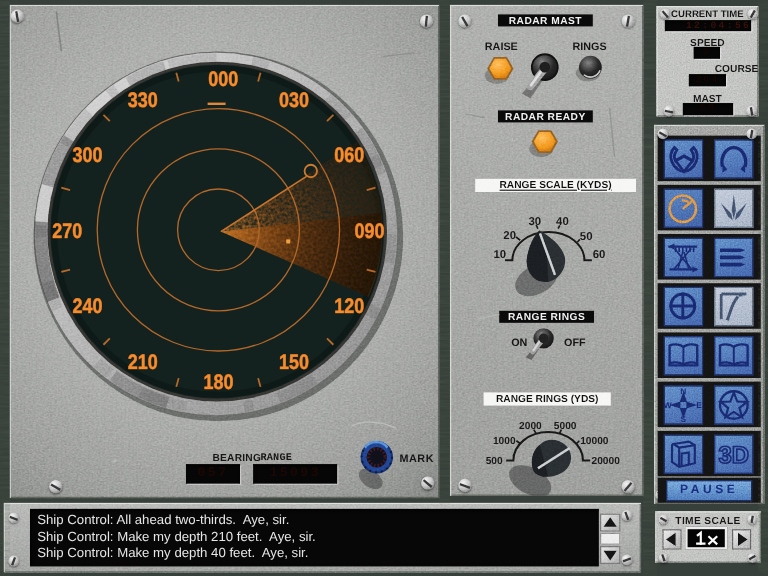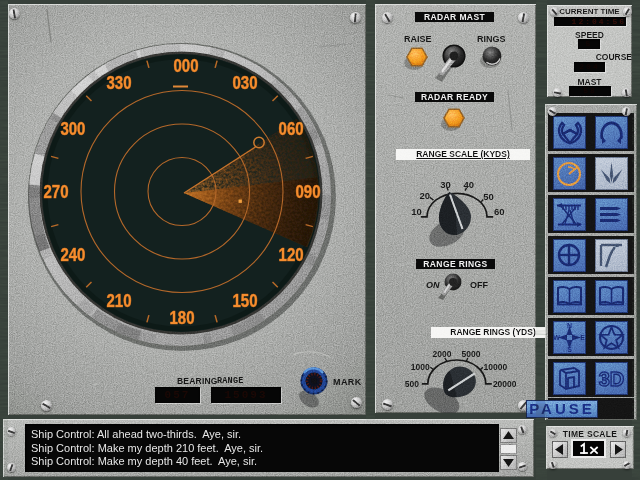--- a/index.html
+++ b/index.html
@@ -155,23 +155,23 @@
   </span>
 
 <div class="panel" style="left:375px;top:4px;width:161px;height:409px;
      background:linear-gradient(180deg,#9b9d9a,#8f918e 60%,#858784);"></div>
 <div class="lblk" style="left:415px;top:12px;width:79px;height:10px;font-size:8.5px;line-height:10px;letter-spacing:.4px;">RADAR MAST</div>
 <div class="blab" style="left:404px;top:34px;font-size:9px;">RAISE</div>
 <div class="blab" style="left:477px;top:34px;font-size:9px;">RINGS</div>
 <div class="lblk" style="left:415px;top:92px;width:79px;height:10px;font-size:8.5px;line-height:10px;letter-spacing:.4px;">RADAR READY</div>
 <div class="lwht" style="left:396px;top:149px;width:134px;height:11px;font-size:8.5px;line-height:11px;text-decoration:underline;">RANGE SCALE (KYDS)</div>
 <div class="lblk" style="left:416px;top:259px;width:79px;height:10px;font-size:8.5px;line-height:10px;letter-spacing:.4px;">RANGE RINGS</div>
-<div class="blab" style="left:426px;top:280px;font-size:9px;font-style:italic;">ON</div>
+<div class="blab" style="left:426px;top:280px;font-size:9px;">ON</div>
 <div class="blab" style="left:470px;top:280px;font-size:9px;">OFF</div>
-<div class="lwht" style="left:403px;top:327px;width:124px;height:11px;font-size:8.5px;line-height:11px;margin-left:28px;">RANGE RINGS (YDS)</div>
+<div class="lwht" style="left:403px;top:327px;width:106px;height:11px;font-size:8.5px;line-height:11px;">RANGE RINGS (YDS)</div>
 
 <svg class="abs" style="left:375px;top:4px" width="161" height="409" viewBox="0 0 161 409">
  <defs>
   <radialGradient id="hex" cx="0.38" cy="0.3" r="0.9">
     <stop offset="0" stop-color="#ffb050"></stop>
         <stop offset=".55" stop-color="#f07f18"></stop>
     <stop offset="1" stop-color="#b85808"></stop>
   </radialGradient>
   <radialGradient id="blk" cx="0.4" cy="0.32" r="0.85">
     <stop offset="0" stop-color="#6e6e6e"></stop>
@@ -426,22 +426,22 @@
     <i style="top:3.6px;width:7px;transform:rotate(100deg)"></i>
   </span>
 <span class="screw" style="left:546px;top:408px;width:9px;height:9px">
     <i style="top:3.6px;width:7px;transform:rotate(60deg)"></i>
   </span>
 <span class="screw" style="left:624px;top:408px;width:9px;height:9px">
     <i style="top:3.6px;width:7px;transform:rotate(140deg)"></i>
   </span>
 
 <div class="abs" style="left:548px;top:398px;width:86px;height:21px;background:#111;"></div>
-<div class="abs" style="left:526px;top:400px;width:70px;height:16px;background:linear-gradient(180deg,#6590d2,#4166ac);
-     border:1px solid #17254d;color:#16266c;font-weight:bold;font-size:15px;letter-spacing:3px;
+<div class="abs" style="left:555px;top:400px;width:70px;height:16px;background:linear-gradient(180deg,#6590d2,#4166ac);
+     border:1px solid #17254d;color:#16266c;font-weight:bold;font-size:10px;letter-spacing:3px;
      text-align:center;line-height:15px;">PAUSE</div>
 
 <div class="panel" style="left:546px;top:426px;width:88px;height:43px;background:#b3b5b2;"></div>
 <div class="blab" style="left:546px;top:429px;width:88px;text-align:center;font-size:8.5px;letter-spacing:.3px;">TIME SCALE</div>
 <div class="abs" style="left:571px;top:439px;width:35px;height:19px;background:#040404;border:2px solid #ececec;box-sizing:border-box;"></div>
 <svg class="abs" style="left:571px;top:439px" width="35" height="19">
 <g stroke="#ffffff" stroke-width="1.8" stroke-linecap="square" fill="none">
 <path d="M10.5,7 L13,5 L13,14"></path>
       <path d="M10,14 L16,14"></path>
 <path d="M20,8.5 L26,14"></path>

